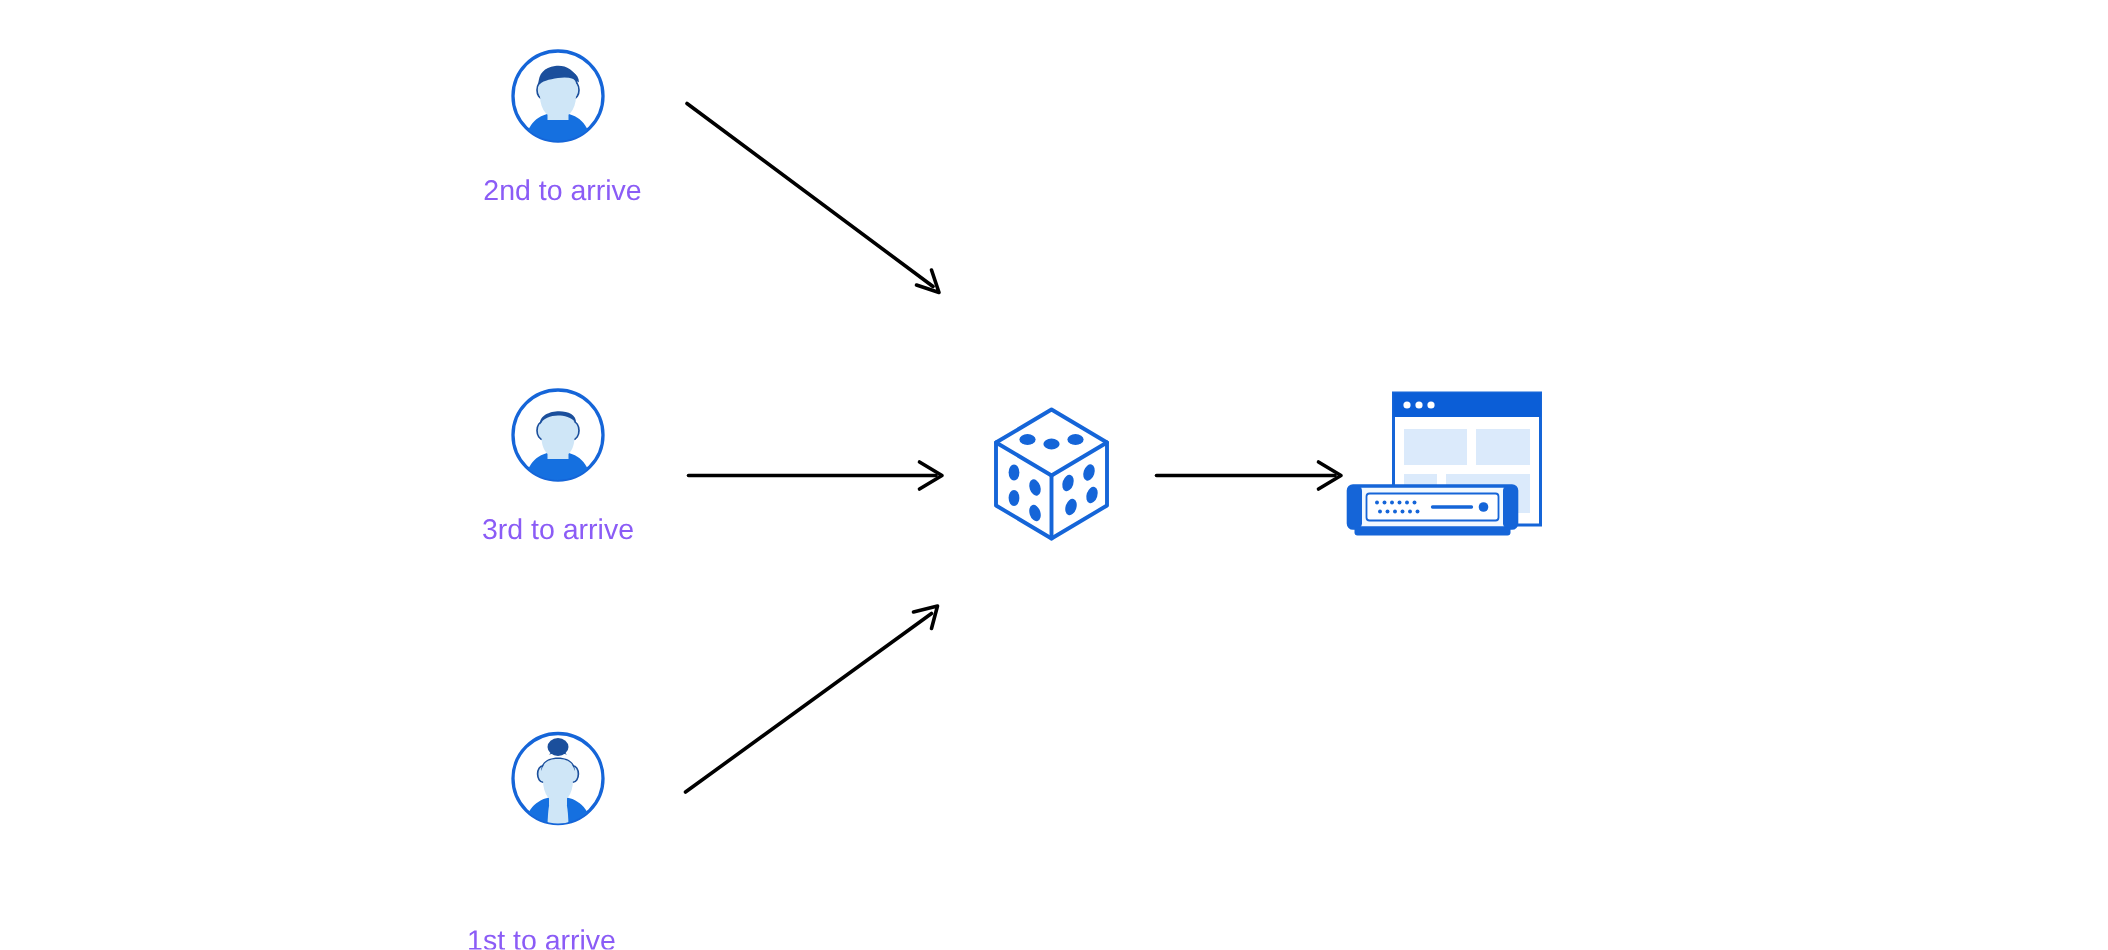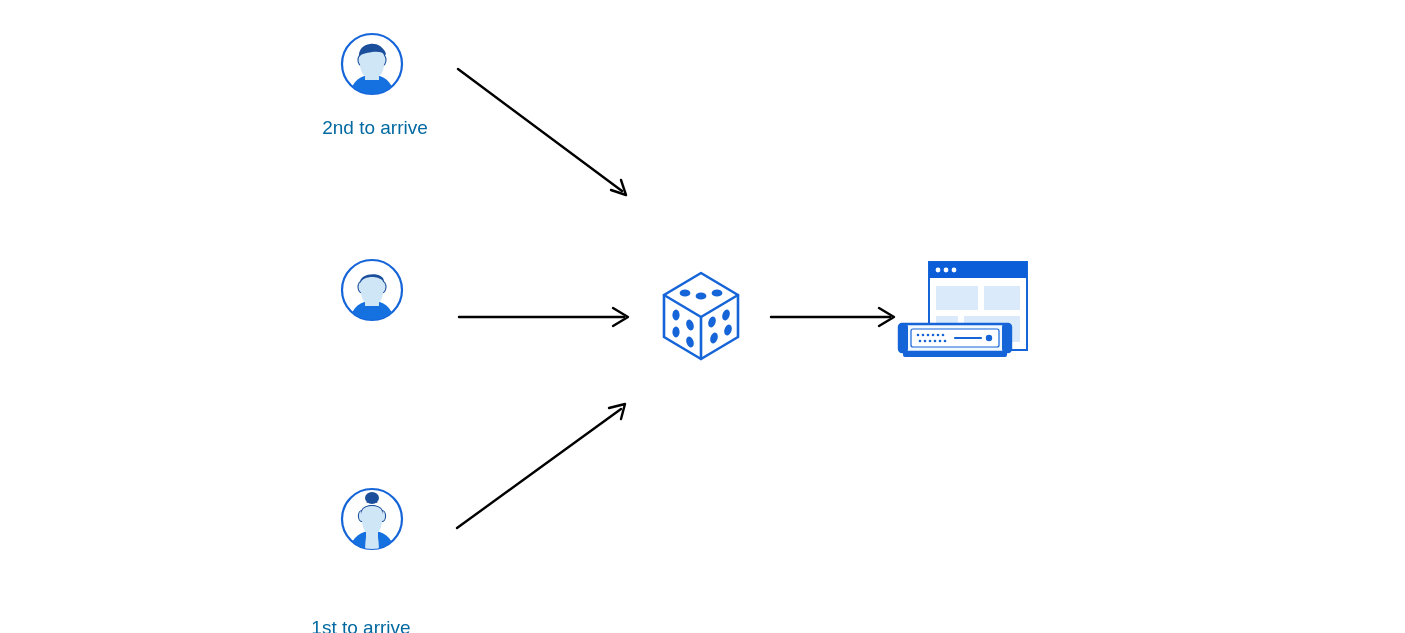--- a/index.html
+++ b/index.html
@@ -19,21 +19,21 @@
     width: 1405px;
     height: 633px;
     background: #ffffff;
   }
   .icon-wrap {
     position: absolute;
   }
   .node-label {
     position: absolute;
     text-align: center;
-    color: #0369a1;
+    color: #8b5cf6;
     font-size: 19px;
     font-family: "Liberation Sans", sans-serif;
     white-space: nowrap;
     line-height: 1;
   }
   #arrow-layer {
     position: absolute;
     left: 0;
     top: 0;
     width: 1405px;
@@ -102,20 +102,21 @@
       <g clip-path="url(#clipB)">
         <path d="M 12 68 C 12 52 22 45 34 45 C 46 45 56 52 56 68 Z" fill="#1570e0"></path>
         <path d="M 27 40 L 41 40 L 41 50 L 27 50 Z" fill="#cfe6f7"></path>
         <ellipse cx="24" cy="31" rx="4" ry="6" fill="#cfe6f7" stroke="#1b4f9c" stroke-width="1.1"></ellipse>
         <ellipse cx="44" cy="31" rx="4" ry="6" fill="#cfe6f7" stroke="#1b4f9c" stroke-width="1.1"></ellipse>
         <path d="M 23 27 C 23 17 45 17 45 27 L 45 35 C 45 45 40 49 34 49 C 28 49 23 45 23 35 Z" fill="#cfe6f7"></path>
         <path d="M 22 27 C 21 16 47 15 46 26 C 43 22 38 21 34 21 C 29 21 24 23 22 27 Z" fill="#1b4f9c"></path>
       </g>
     </svg>
   </div>
+  <div class="node-label" style="left:272px; top:344px; width:200px;">3rd to arrive</div>
 
   <div class="icon-wrap" style="left:338px; top:485px;">
     <svg width="68" height="68" viewBox="0 0 68 68">
       <defs>
         <clipPath id="clipC">
             <circle cx="34" cy="34" r="30"></circle>
           </clipPath>
       </defs>
       <circle cx="34" cy="34" r="30" fill="#ffffff" stroke="#1565d8" stroke-width="2.2"></circle>
       <g clip-path="url(#clipC)">

